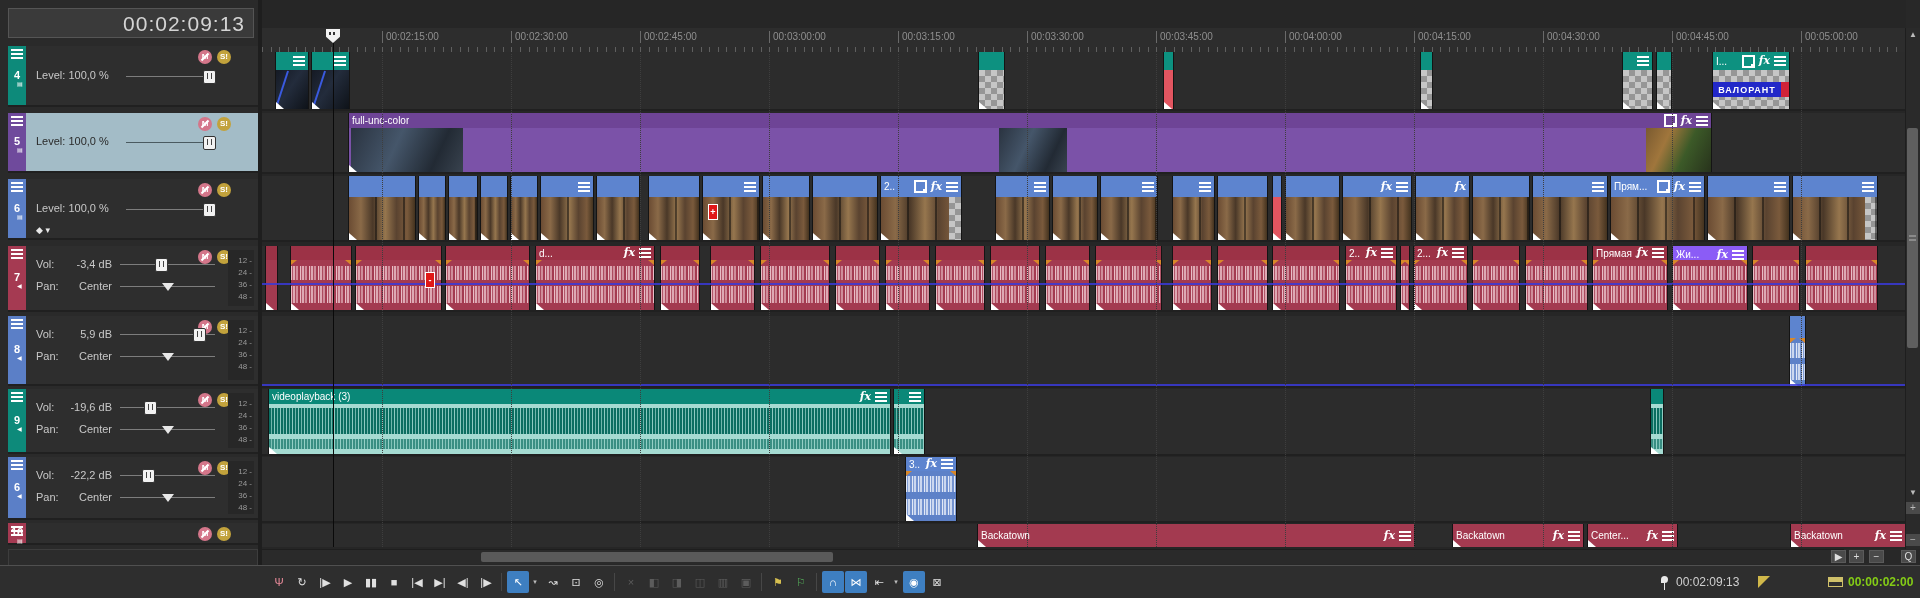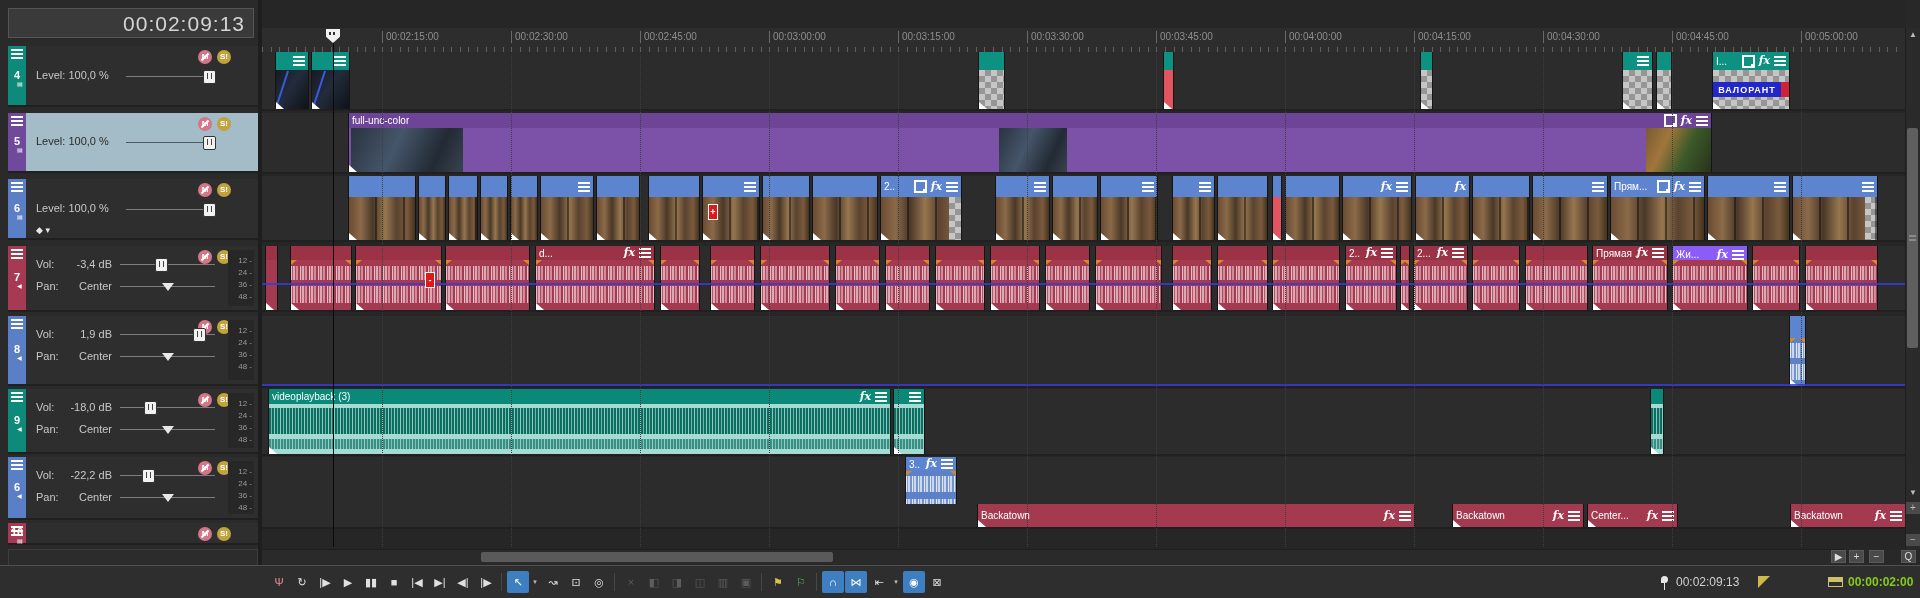--- a/index.html
+++ b/index.html
@@ -180,21 +180,21 @@
         </div>
         <div class="thdr" style="top: 316px; height: 70px;">
           <div class="ttab" style="background: rgb(91, 127, 199);">
             <div class="tgrip"></div>
             <div class="tnum">8</div>
             <div class="tnumicn">◀</div>
           </div>
           <div class="msbtn mbtn" style="top: 4px;">M</div>
           <div class="msbtn sbtn" style="top: 4px;">S!</div>
           <div class="hlabel" style="top: 12px;">Vol:</div>
-          <div class="hval" style="left: 52px; width: 52px; top: 12px;">1,9 dB</div>
+          <div class="hval" style="left: 52px; width: 52px; top: 12px;">5,9 dB</div>
           <div class="sline" style="left: 112px; top: 18px; width: 95px;"></div>
           <div class="sthumb" style="left: 184.9px; top: 18px;"></div>
           <div class="hlabel" style="top: 34px;">Pan:</div>
           <div class="hval" style="left: 52px; width: 52px; top: 34px;">Center</div>
           <div class="sline" style="left: 112px; top: 40px; width: 95px;"></div>
           <div class="pthumb" style="left: 153.5px; top: 40px;"></div>
           <div class="meter">
             <div class="mtick" style="top: 6px;">12 -</div>
             <div class="mtick" style="top: 18px;">24 -</div>
             <div class="mtick" style="top: 30px;">36 -</div>
@@ -203,21 +203,21 @@
         </div>
         <div class="thdr" style="top: 389px; height: 65px;">
           <div class="ttab" style="background: rgb(13, 138, 122);">
             <div class="tgrip"></div>
             <div class="tnum">9</div>
             <div class="tnumicn">◀</div>
           </div>
           <div class="msbtn mbtn" style="top: 4px;">M</div>
           <div class="msbtn sbtn" style="top: 4px;">S!</div>
           <div class="hlabel" style="top: 12px;">Vol:</div>
-          <div class="hval" style="left: 52px; width: 52px; top: 12px;">-18,0 dB</div>
+          <div class="hval" style="left: 52px; width: 52px; top: 12px;">-19,6 dB</div>
           <div class="sline" style="left: 112px; top: 18px; width: 95px;"></div>
           <div class="sthumb" style="left: 135.5px; top: 18px;"></div>
           <div class="hlabel" style="top: 34px;">Pan:</div>
           <div class="hval" style="left: 52px; width: 52px; top: 34px;">Center</div>
           <div class="sline" style="left: 112px; top: 40px; width: 95px;"></div>
           <div class="pthumb" style="left: 153.5px; top: 40px;"></div>
           <div class="meter">
             <div class="mtick" style="top: 6px;">12 -</div>
             <div class="mtick" style="top: 18px;">24 -</div>
             <div class="mtick" style="top: 30px;">36 -</div>
@@ -903,21 +903,21 @@
             </div>
             <div class="cbody" style="top: 14px; background: rgb(93, 129, 200);">
               <div class="wv wv-blue" style="top: 10%; height: 32%;"></div>
               <div class="wv wv-blue" style="top: 55%; height: 32%;"></div>
             </div>
             <div class="fadeL" style="top: 14px;"></div>
             <div class="fadeR" style="top: 14px;"></div>
             <div class="corner"></div>
           </div>
         </div>
-        <div class="lane" style="top: 504px; height: 23px;">
+        <div class="lane" style="top: 524px; height: 23px;">
           <div class="clip" style="left: 715px; width: 438px;">
             <div class="chdr" style="height: 23px; background: rgb(163, 58, 80);">
               <span class="clabel">Backatown</span>
               <span class="cicons">
                 <span class="icn-fx">fx</span>
                 <span class="icn-menu"></span>
               </span>
             </div>
             <div class="cbody" style="top: 23px; background: rgb(163, 58, 80);"></div>
             <div class="corner"></div>

